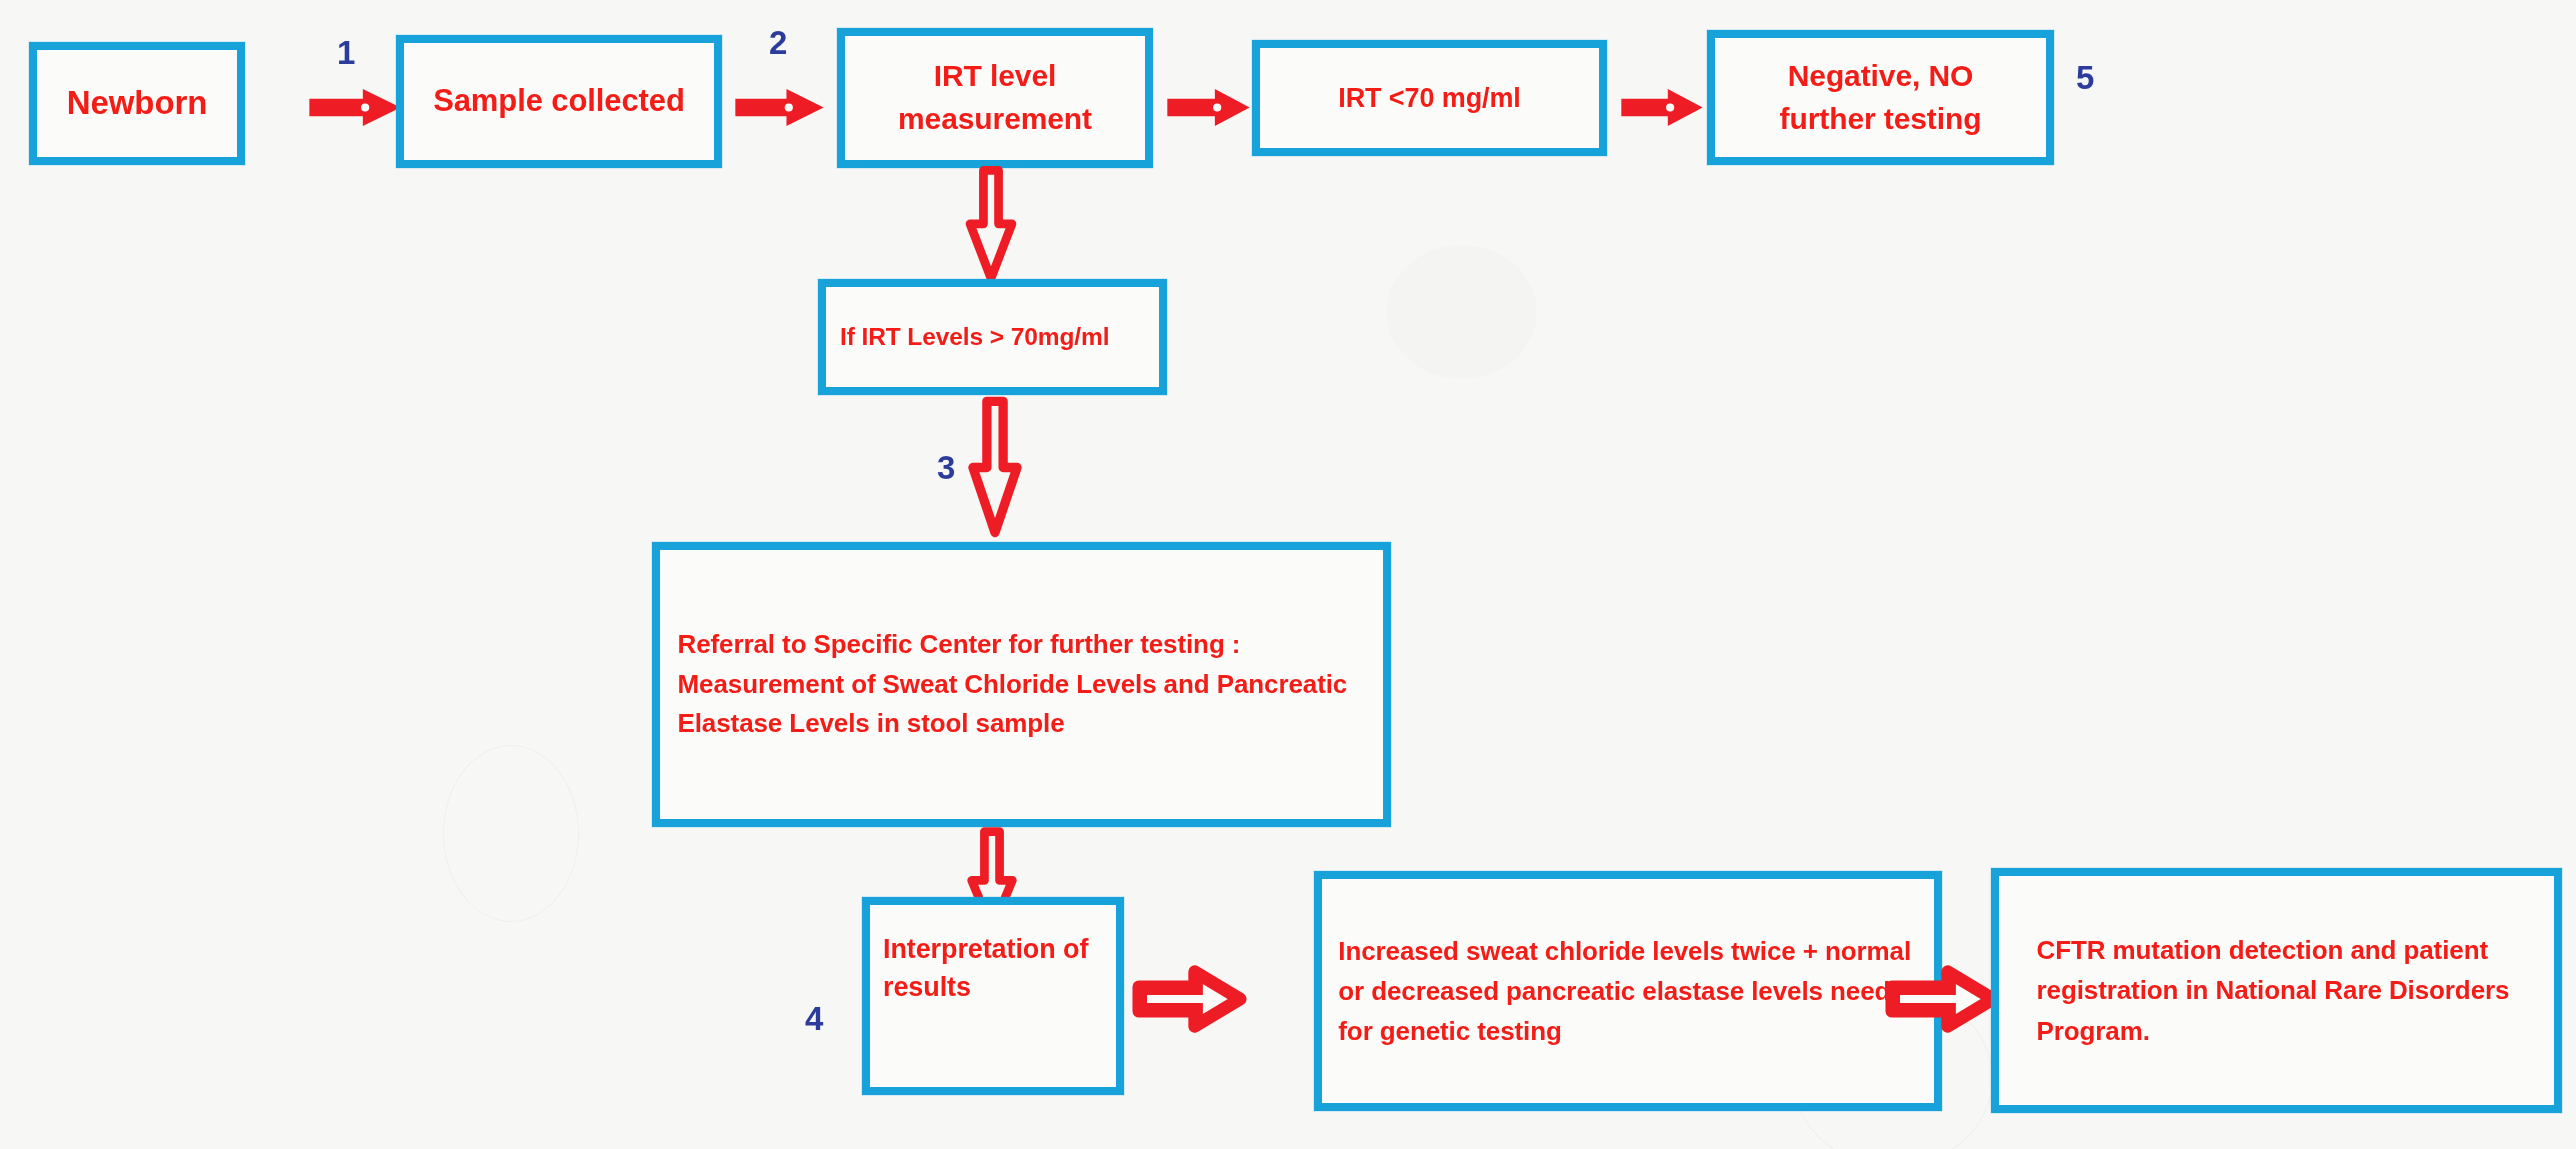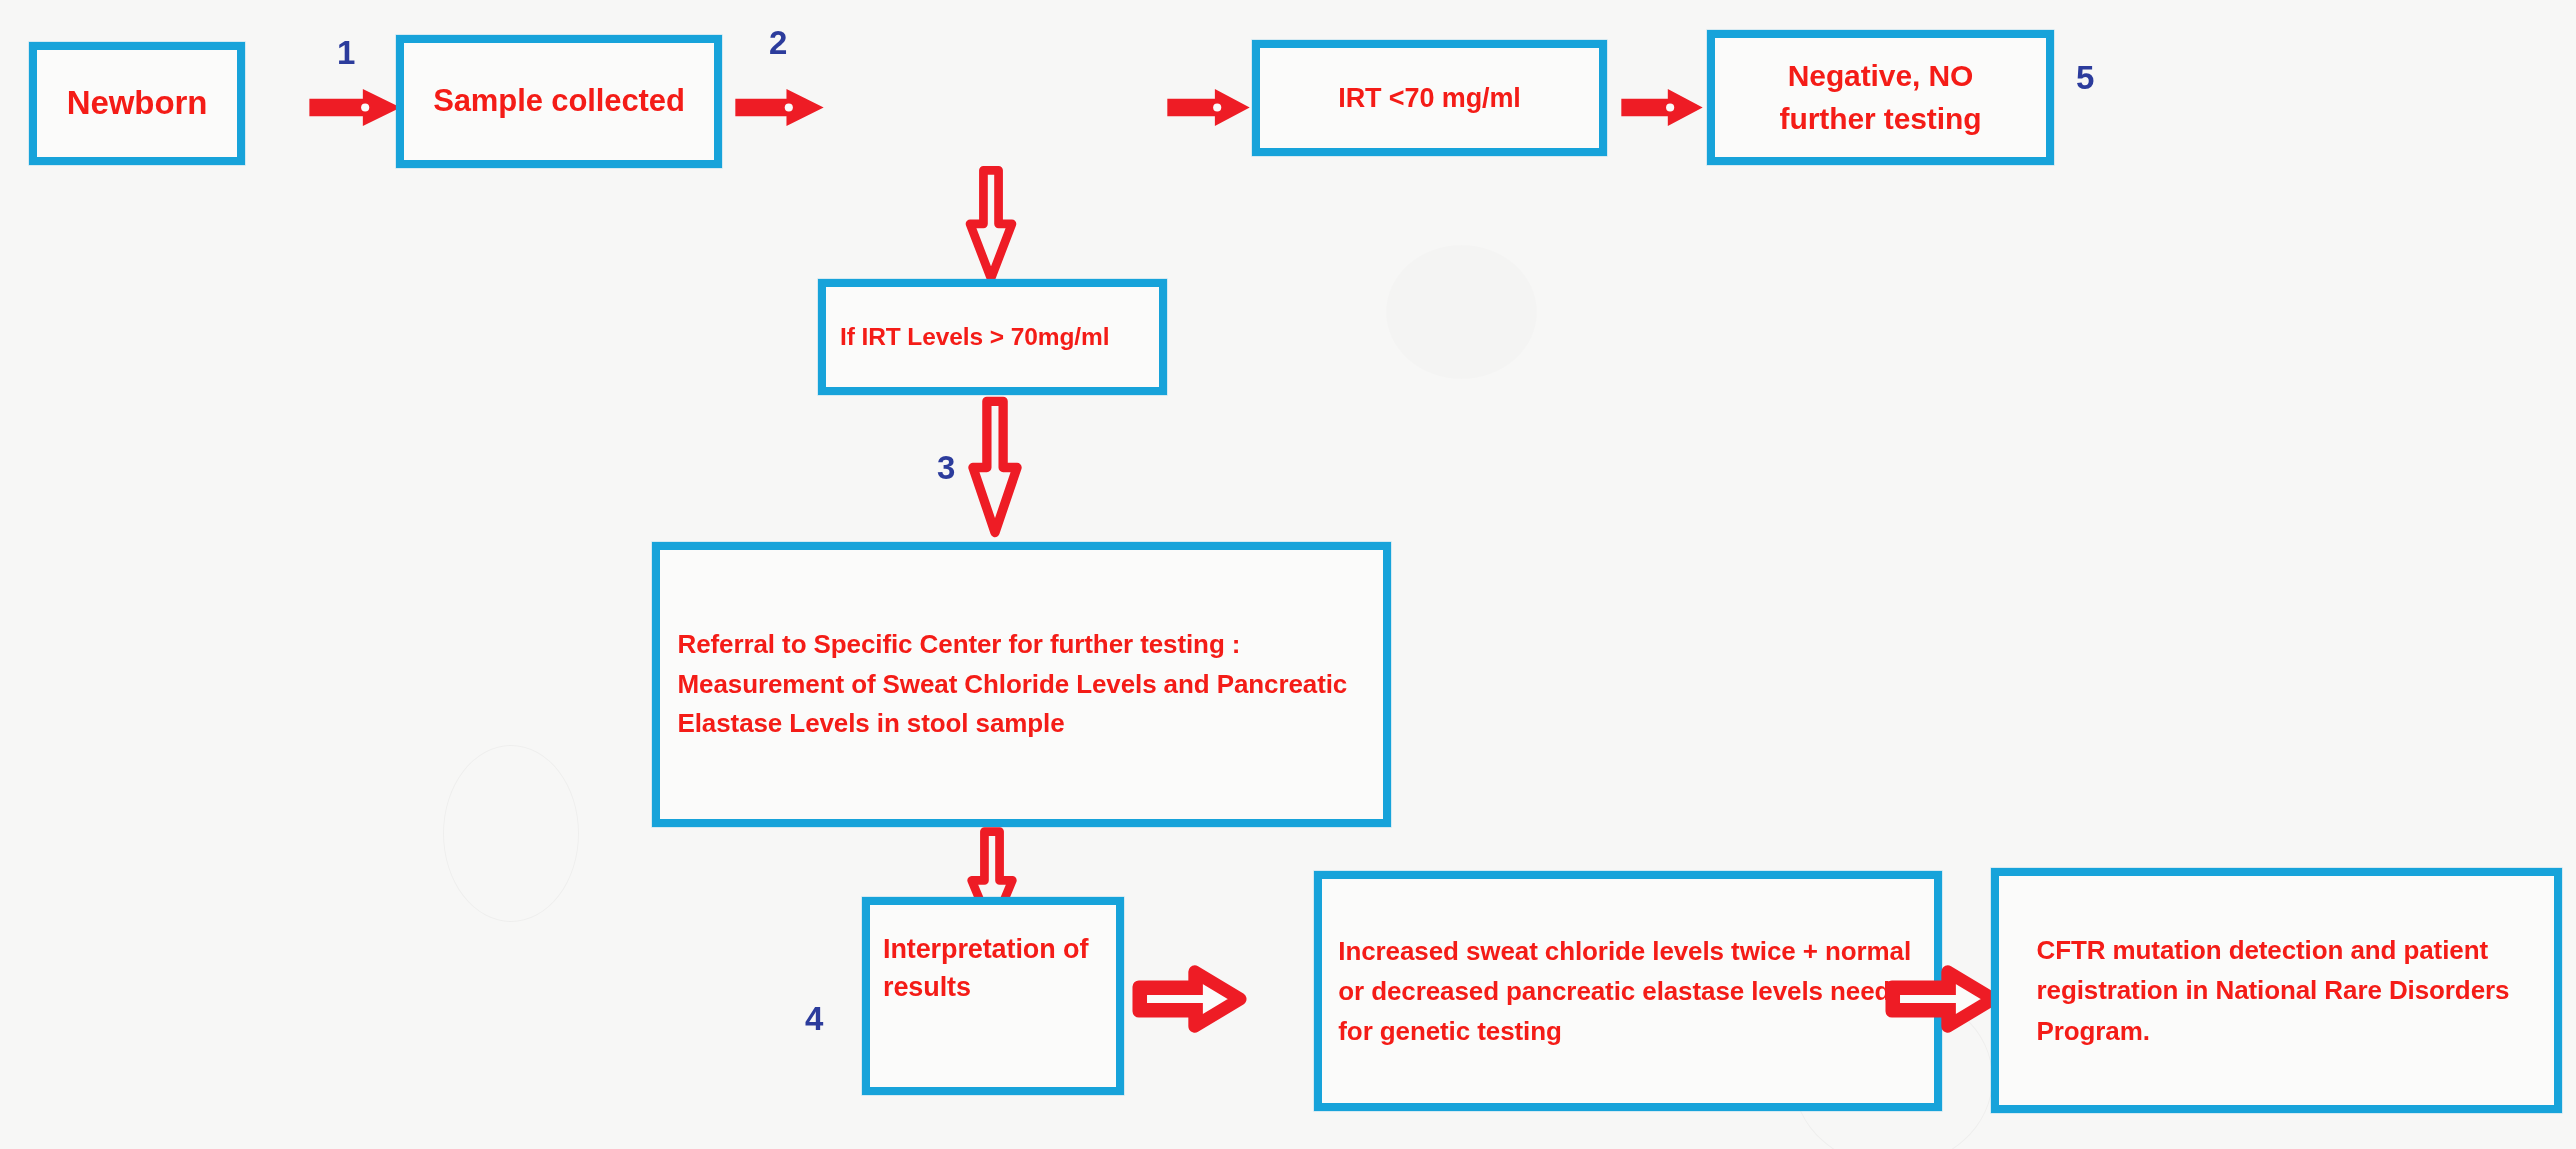--- a/index.html
+++ b/index.html
@@ -96,20 +96,26 @@
 
   <div class="stepnum" style="left:769px; top:26px;">2</div>
 
   <div class="harrow-solid" style="left:733px; top:86px; width:93px; height:43px;">
     <svg width="93" height="43" viewBox="0 0 160 74">
       <path d="M4 22 L92 22 L92 5 L156 37 L92 69 L92 52 L4 52 Z" fill="#ee1c25"></path>
       <circle cx="96" cy="37" r="7" fill="#fbfbfa"></circle>
     </svg>
   </div>
 
+  <div class="node center" style="left:837px; top:28px; width:316px; height:140px; padding:0 8.2px;">
+    <span class="txt" style="font-size:30px;">
+      <span>IRT level</span><br>
+      <span>measurement</span>
+    </span>
+  </div>
 
   <div class="harrow-solid" style="left:1165px; top:86px; width:87px; height:43px;">
     <svg width="87" height="43" viewBox="0 0 150 74">
       <path d="M4 22 L86 22 L86 5 L146 37 L86 69 L86 52 L4 52 Z" fill="#ee1c25"></path>
       <circle cx="90" cy="37" r="7" fill="#fbfbfa"></circle>
     </svg>
   </div>
 
   <div class="node center" style="left:1252px; top:40px; width:355px; height:116px; padding:0 8.2px;">
     <span class="txt" style="font-size:27px;">IRT &lt;70 mg/ml</span>

